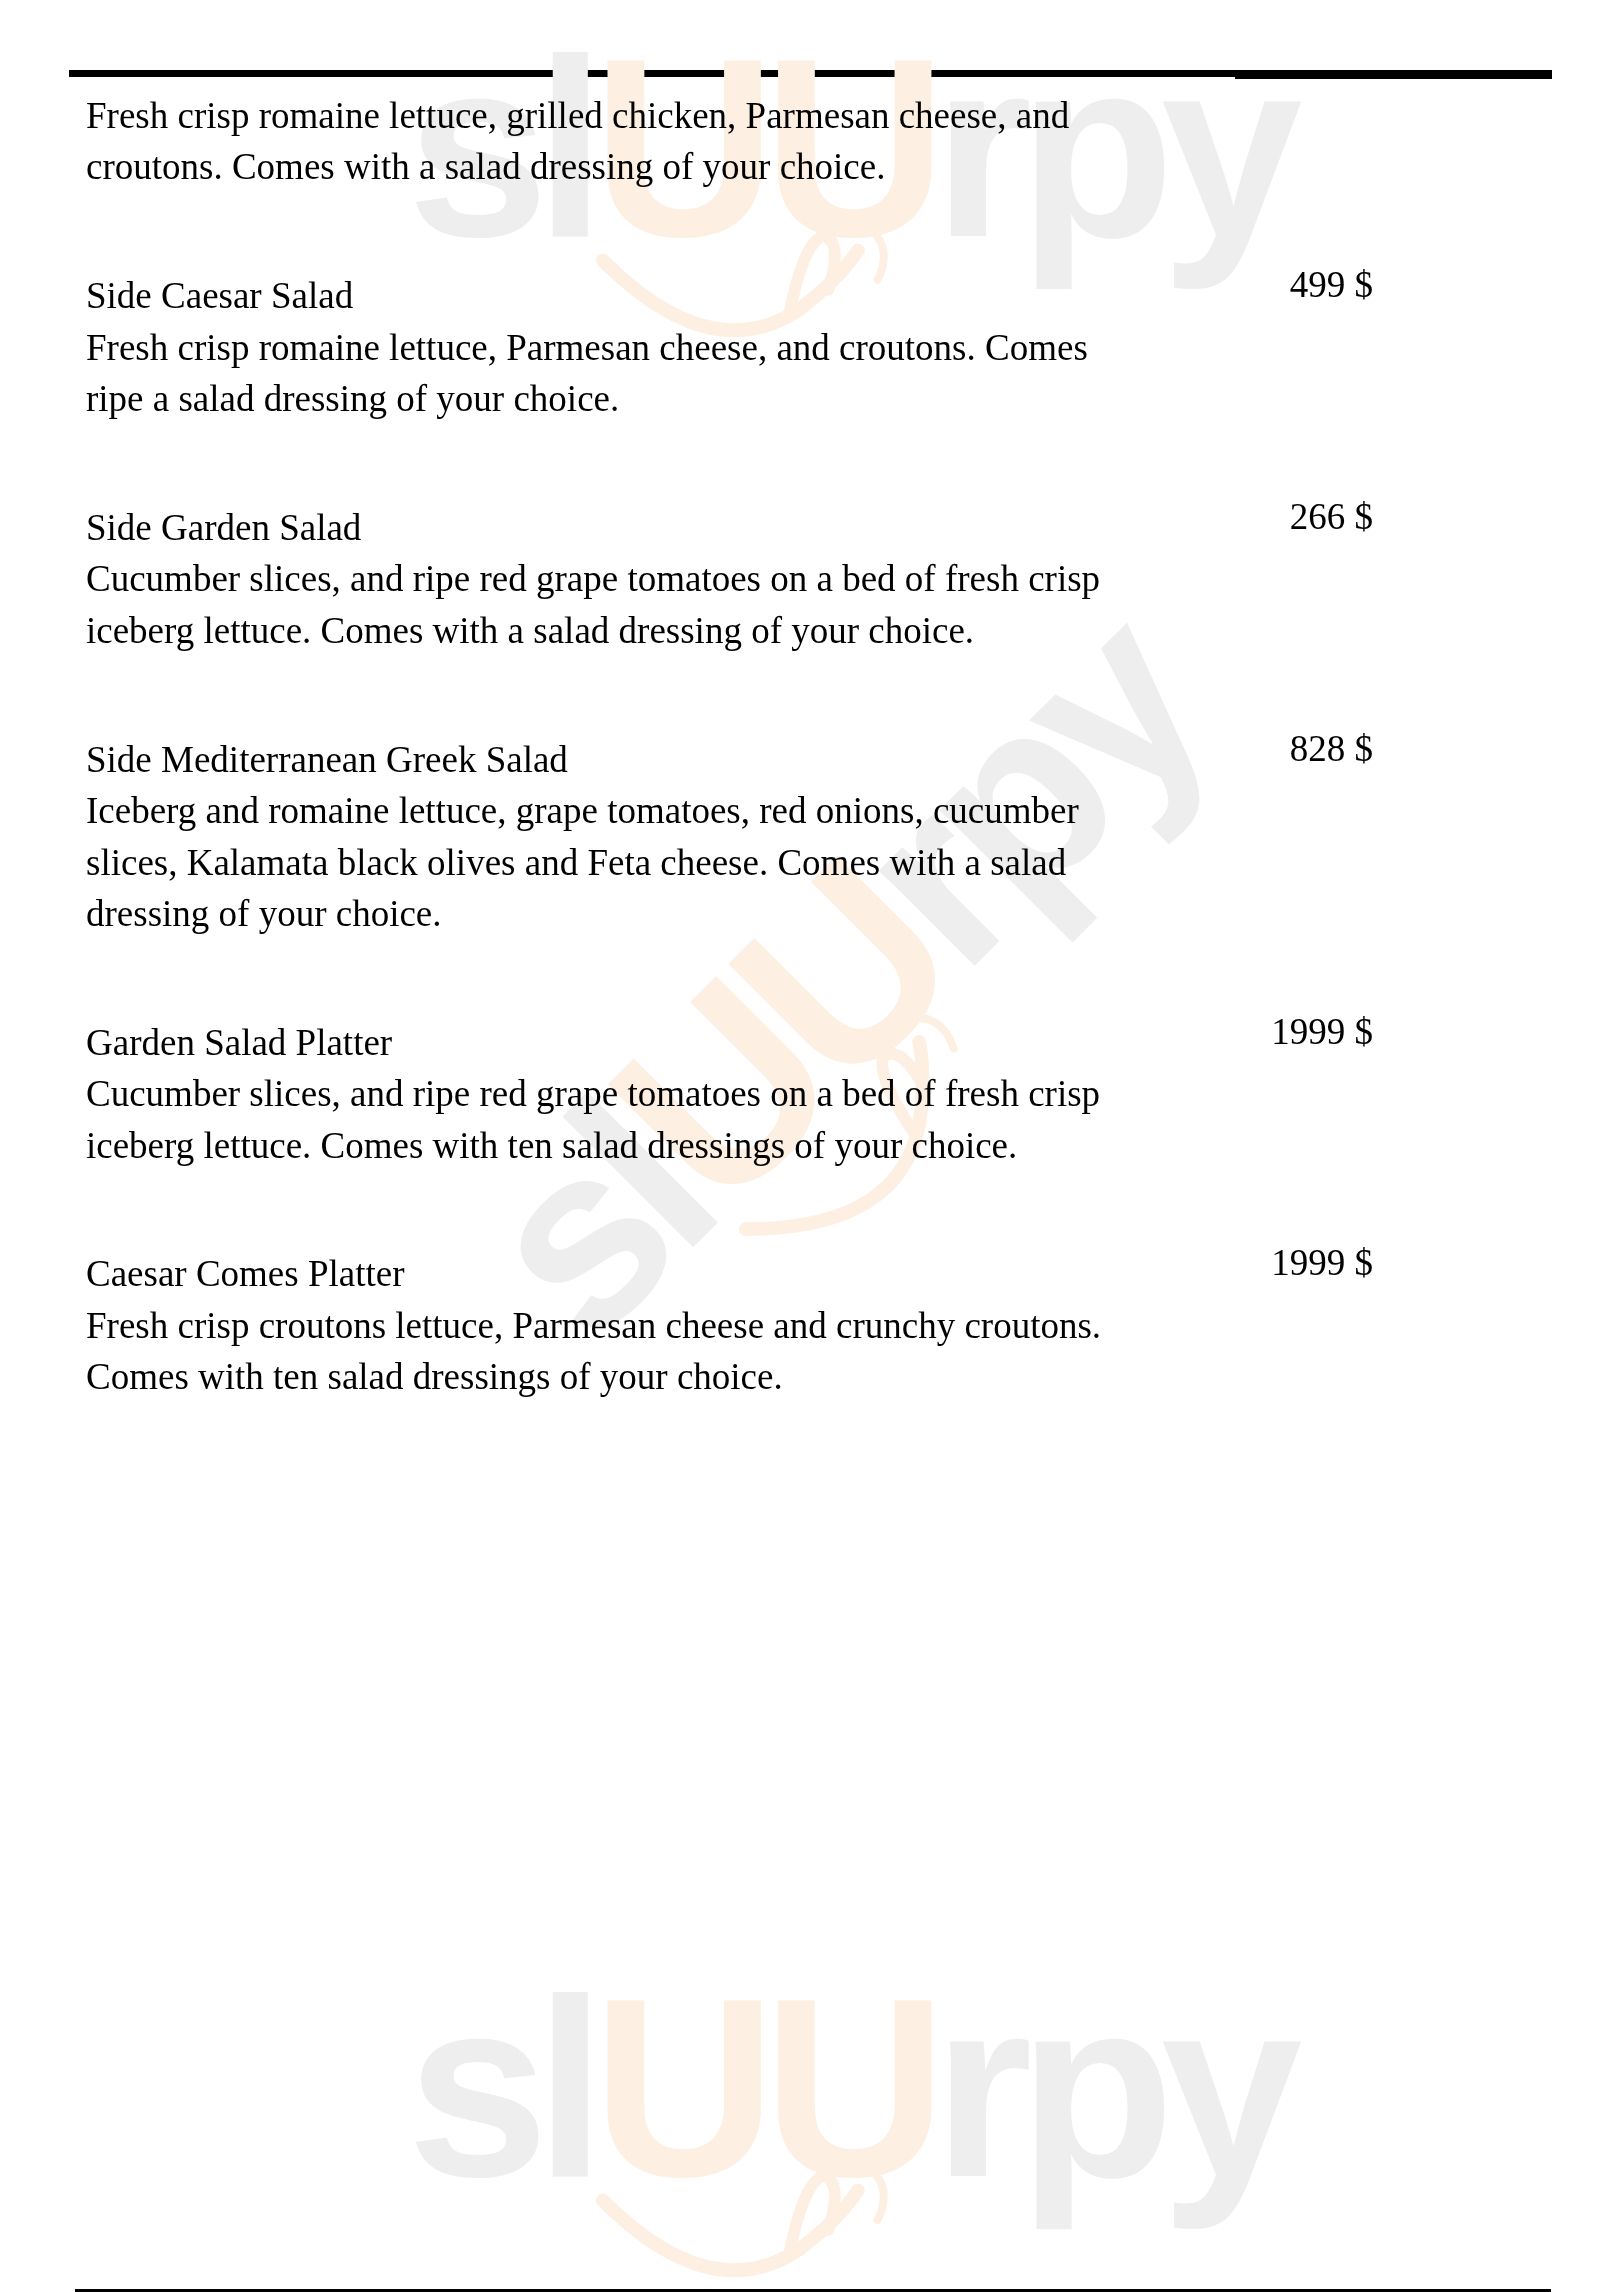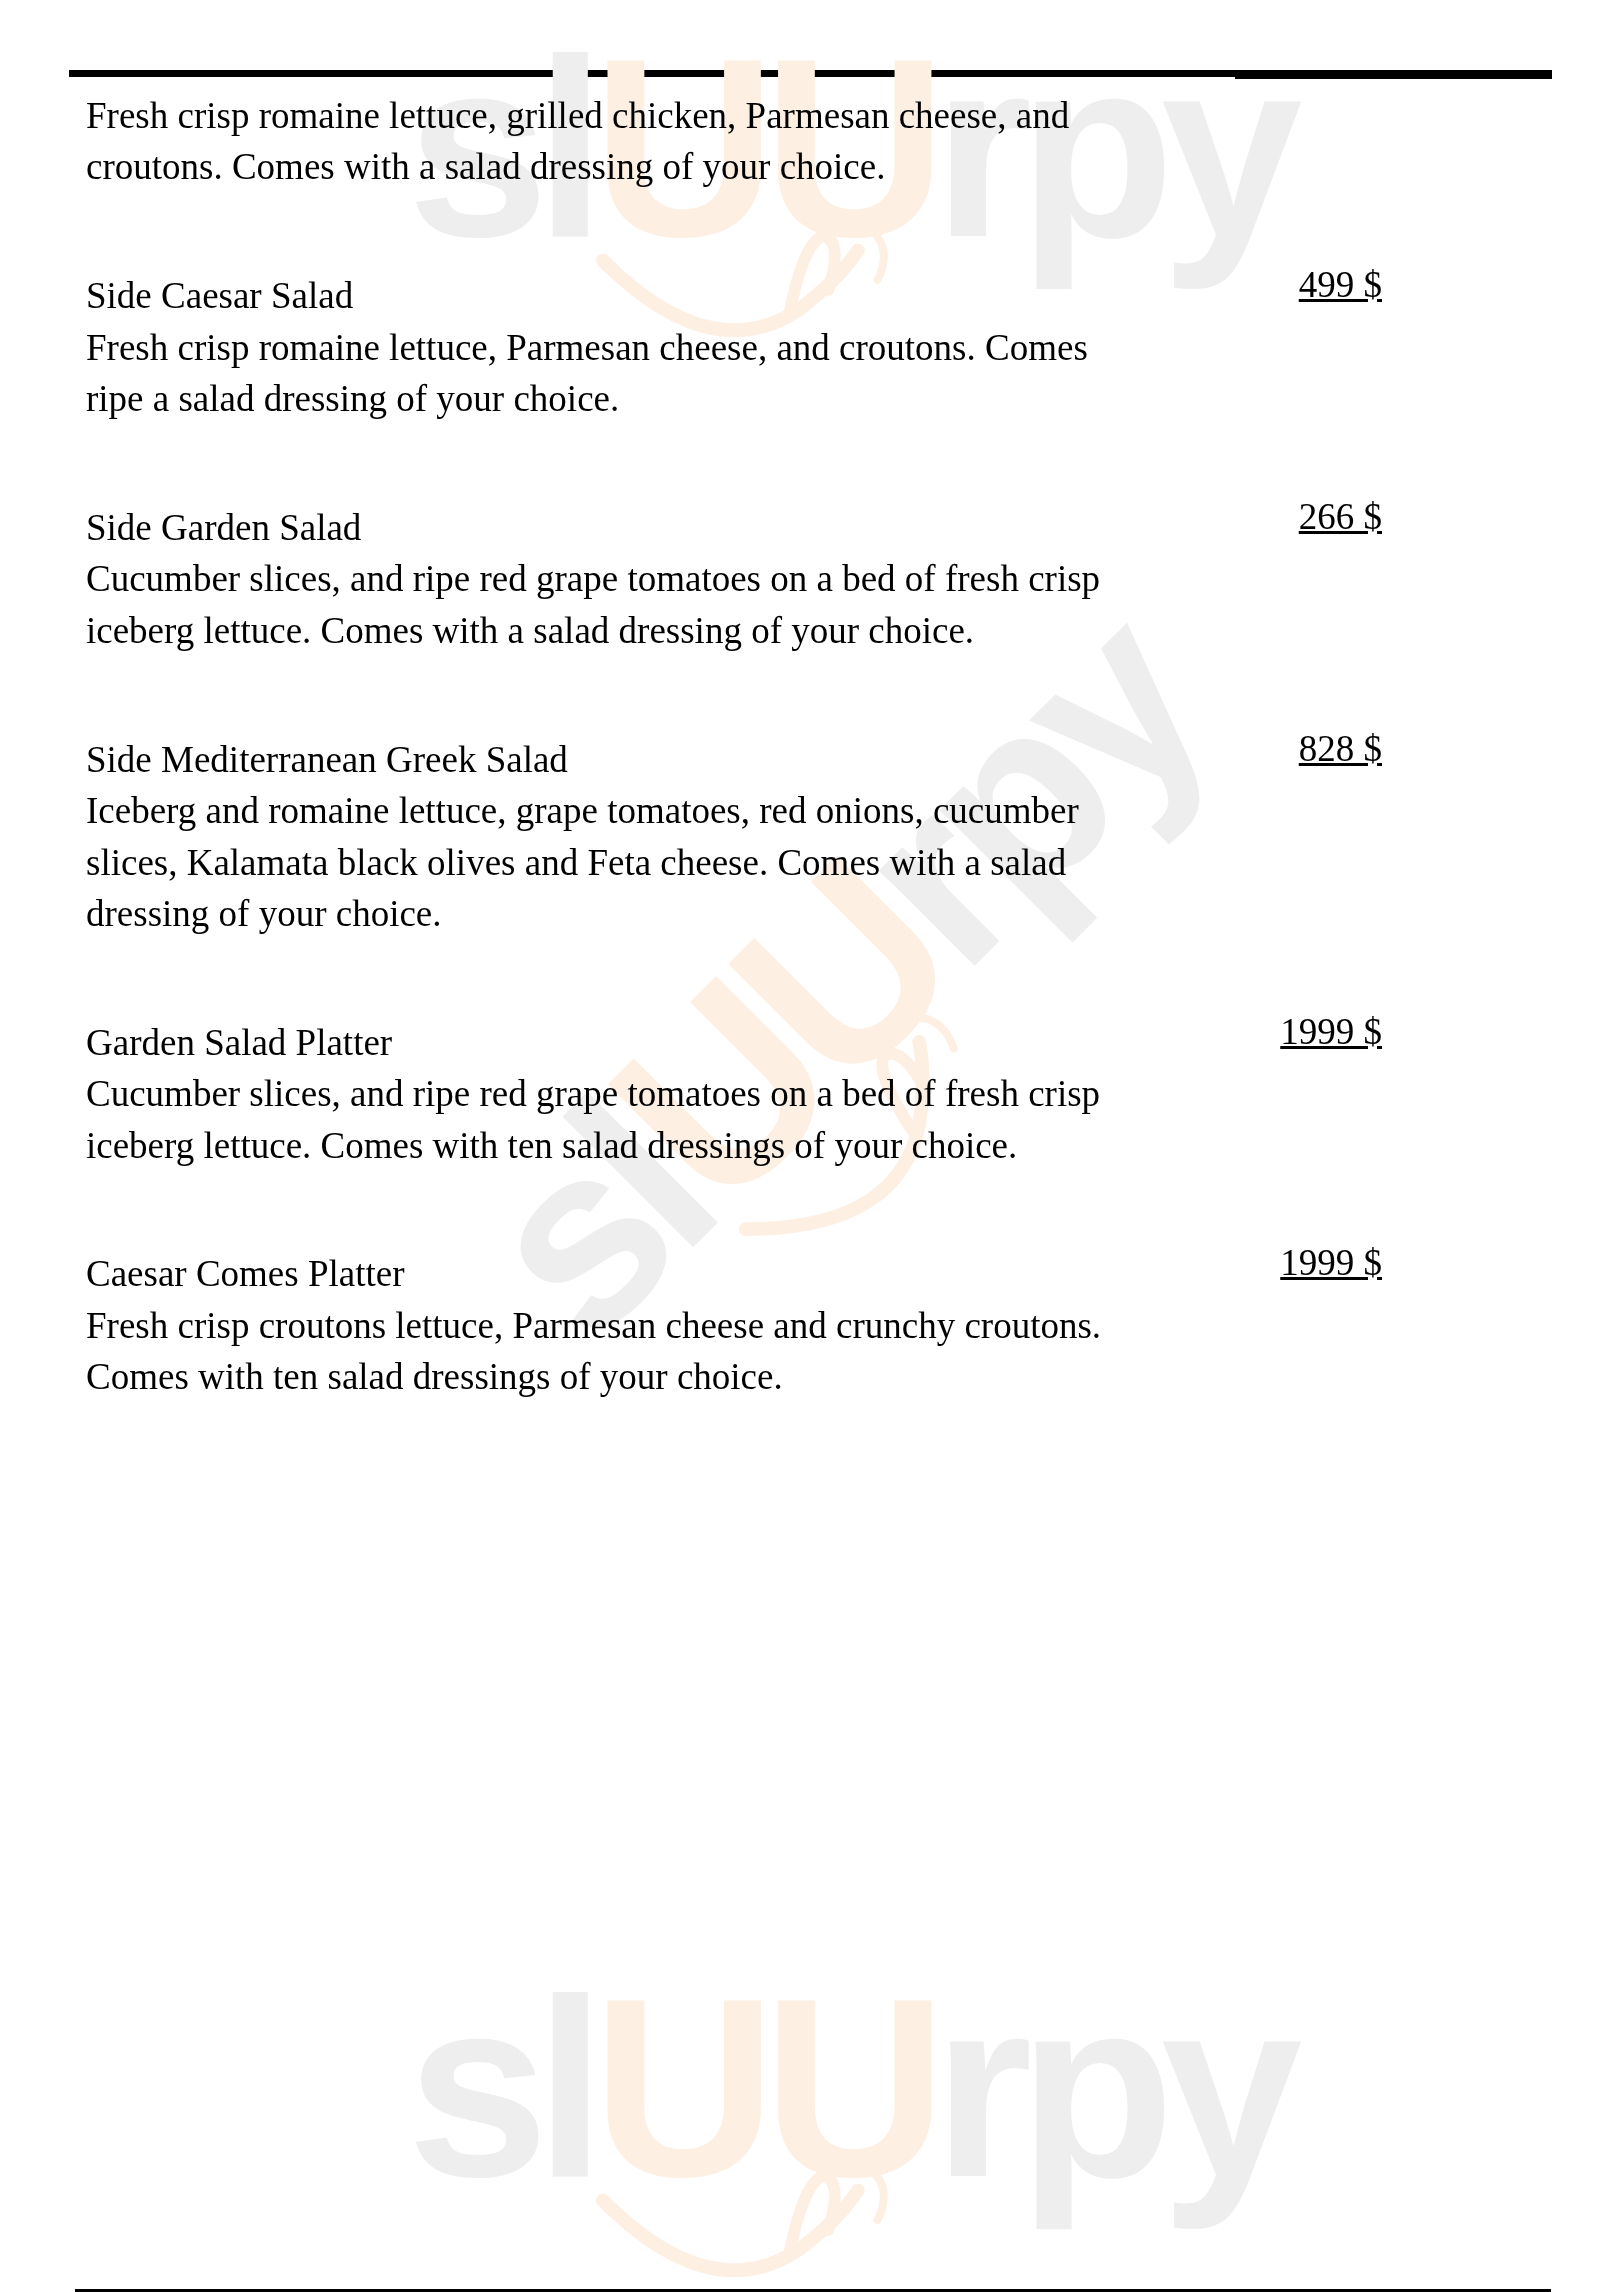--- a/index.html
+++ b/index.html
@@ -15,21 +15,21 @@
   .wm-gray { color: #eeeeee; }
   .wm-orange { color: #fdf0e3; }
   .wm-smile { position: absolute; }
 
   .wm-1 { left: 407px; top: 19.6px; }
   .wm-2 { left: 461px; top: 863px; transform: rotate(-45deg); transform-origin: 392px 196px; }
   .wm-3 { left: 407px; top: 1960px; }
 
   .content { position: absolute; left: 86px; top: 0; width: 1304px; z-index: 1; }
   .line { font-size: 37px; line-height: 51px; position: absolute; left: 0; white-space: nowrap; margin-top: 11px; }
-  .price { position: absolute; right: 8px; font-size: 37px; line-height: 51px; text-align: center; white-space: nowrap; text-decoration: underline; }
+  .price { position: absolute; right: 17px; font-size: 37px; line-height: 51px; text-align: center; white-space: nowrap; }
 </style>
 </head>
 <body>
 
 <div class="rule-top"></div>
 <div class="rule-top-ext"></div>
 <div class="rule-bottom"></div>
 
 <div class="watermark wm-1">
   <span class="wm-text wm-gray">sl</span><span class="wm-text wm-orange">UU</span><span class="wm-text wm-gray">rpy</span>

